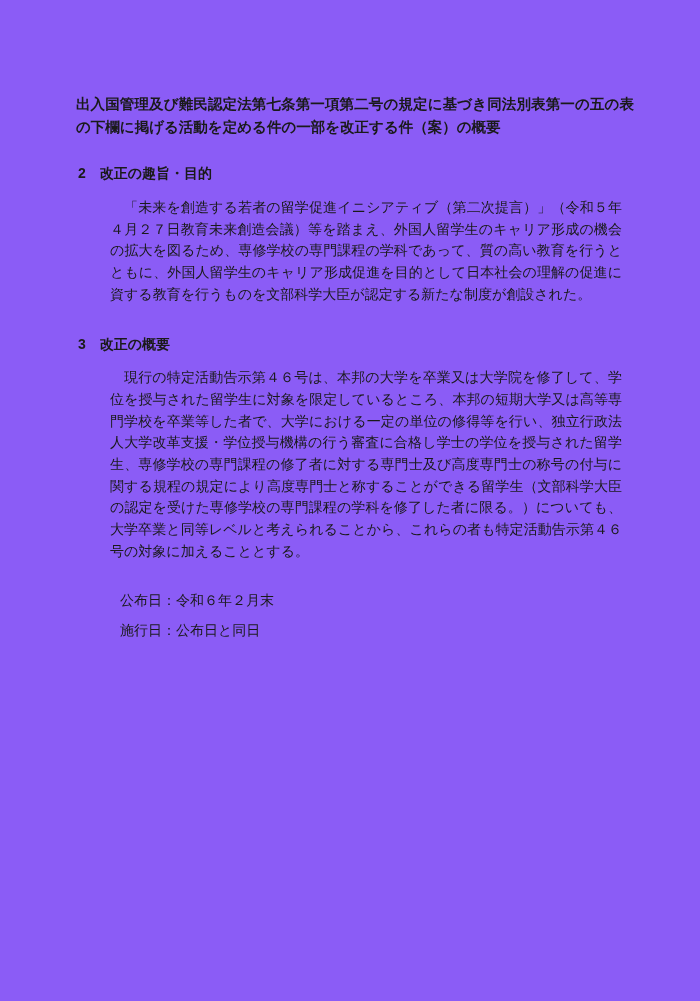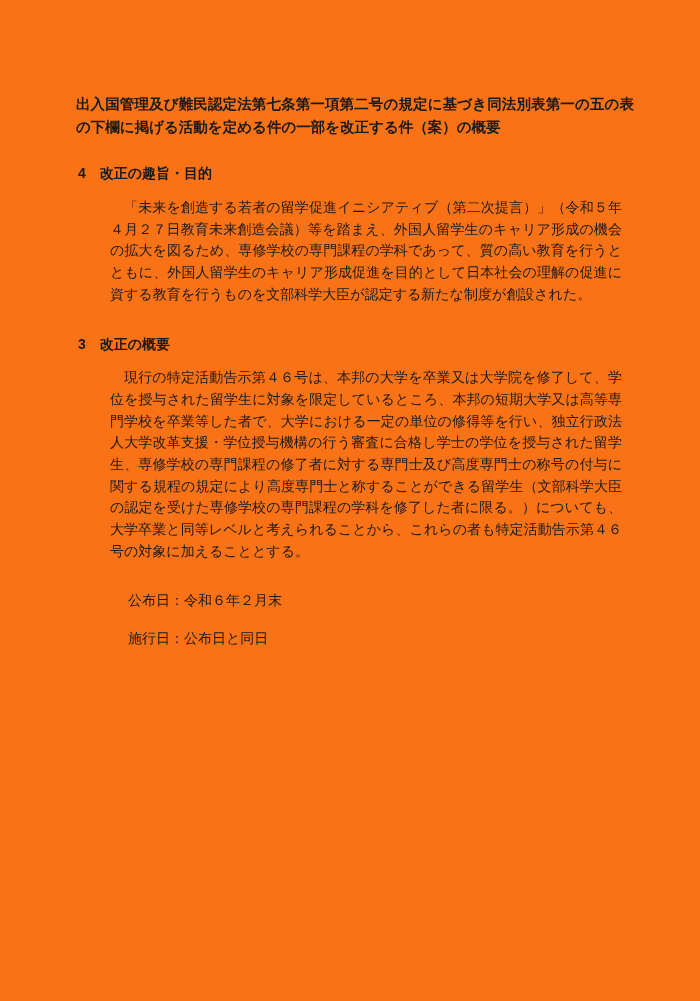--- a/index.html
+++ b/index.html
@@ -4,21 +4,21 @@
 <style>
   html, body {
     margin: 0;
     padding: 0;
     background: #ffffff;
   }
   .page {
     position: relative;
     width: 700px;
     height: 1001px;
-    background: #f97316;
+    background: #8b5cf6;
     box-sizing: border-box;
     padding: 93px 66px 0 76px;
     color: #1a1a1a;
     font-family: "Liberation Serif", "DejaVu Serif", serif;
     font-size: 14px;
     line-height: 1.55;
     overflow: hidden;
   }
   .doc-title {
     font-family: "Liberation Sans", "DejaVu Sans", sans-serif;
@@ -41,33 +41,33 @@
   .section-body {
     padding-left: 22px;
   }
   .para {
     margin: 12px;
     text-indent: 1em;
     text-align: justify;
     white-space: normal;
   }
   .sched-line {
-    margin: 16px;
+    margin: 8px;
     text-indent: 1em;
   }
 </style>
 </head>
 <body>
 
 <div class="page">
 
   <div class="doc-title">出入国管理及び難民認定法第七条第一項第二号の規定に基づき同法別表第一の五の表の下欄に掲げる活動を定める件の一部を改正する件（案）の概要</div>
 
   <div class="section">
-    <div class="section-heading">4　改正の趣旨・目的</div>
+    <div class="section-heading">2　改正の趣旨・目的</div>
     <div class="section-body">
       <p class="para">「未来を創造する若者の留学促進イニシアティブ（第二次提言）」（令和５年４月２７日教育未来創造会議）等を踏まえ、外国人留学生のキャリア形成の機会の拡大を図るため、専修学校の専門課程の学科であって、質の高い教育を行うとともに、外国人留学生のキャリア形成促進を目的として日本社会の理解の促進に資する教育を行うものを文部科学大臣が認定する新たな制度が創設された。</p>
     </div>
   </div>
 
   <div class="section">
     <div class="section-heading">3　改正の概要</div>
     <div class="section-body">
       <p class="para">現行の特定活動告示第４６号は、本邦の大学を卒業又は大学院を修了して、学位を授与された留学生に対象を限定しているところ、本邦の短期大学又は高等専門学校を卒業等した者で、大学における一定の単位の修得等を行い、独立行政法人大学改革支援・学位授与機構の行う審査に合格し学士の学位を授与された留学生、専修学校の専門課程の修了者に対する専門士及び高度専門士の称号の付与に関する規程の規定により高度専門士と称することができる留学生（文部科学大臣の認定を受けた専修学校の専門課程の学科を修了した者に限る。）についても、大学卒業と同等レベルと考えられることから、これらの者も特定活動告示第４６号の対象に加えることとする。</p>
     </div>

